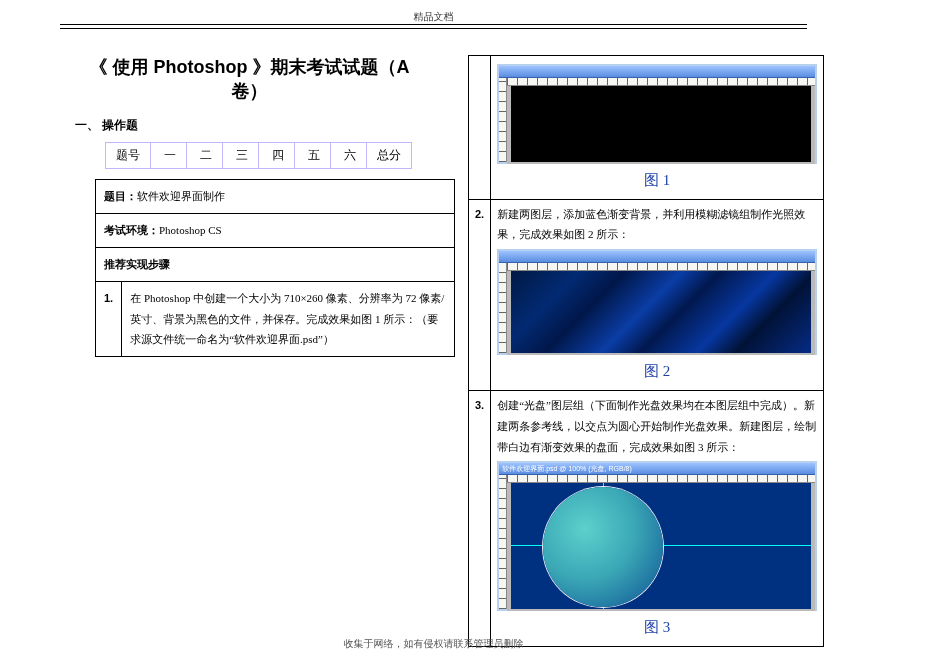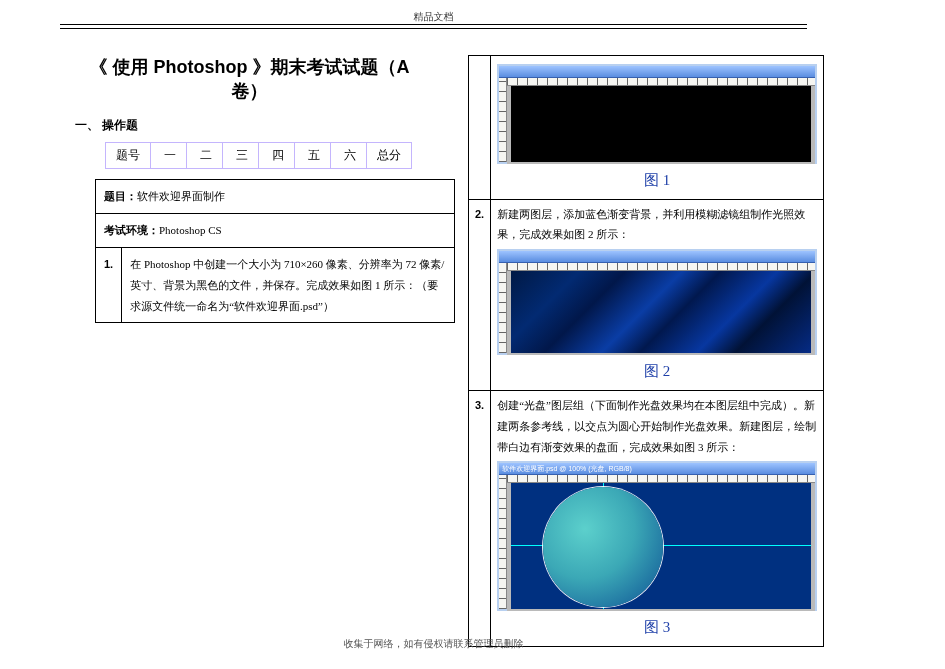--- a/index.html
+++ b/index.html
@@ -245,20 +245,23 @@
         <tbody>
             <tr>
           <td colspan="2">
             <span class="bold">题目：</span><span>软件欢迎界面制作</span>
           </td>
         </tr>
         <tr>
           <td colspan="2">
             <span class="bold">考试环境：</span><span>Photoshop CS</span>
           </td>
+        </tr>
+        <tr>
+          <td colspan="2" class="bold">推荐实现步骤</td>
         </tr>
         <tr>
           <td class="step-num">1.</td>
           <td>在 Photoshop 中创建一个大小为 710×260 像素、分辨率为 72 像素/英寸、背景为黑色的文件，并保存。完成效果如图 1 所示：（要求源文件统一命名为“软件欢迎界面.psd”）</td>
         </tr>
       </tbody>
         </table>
     </div>
 
     <div class="col">

